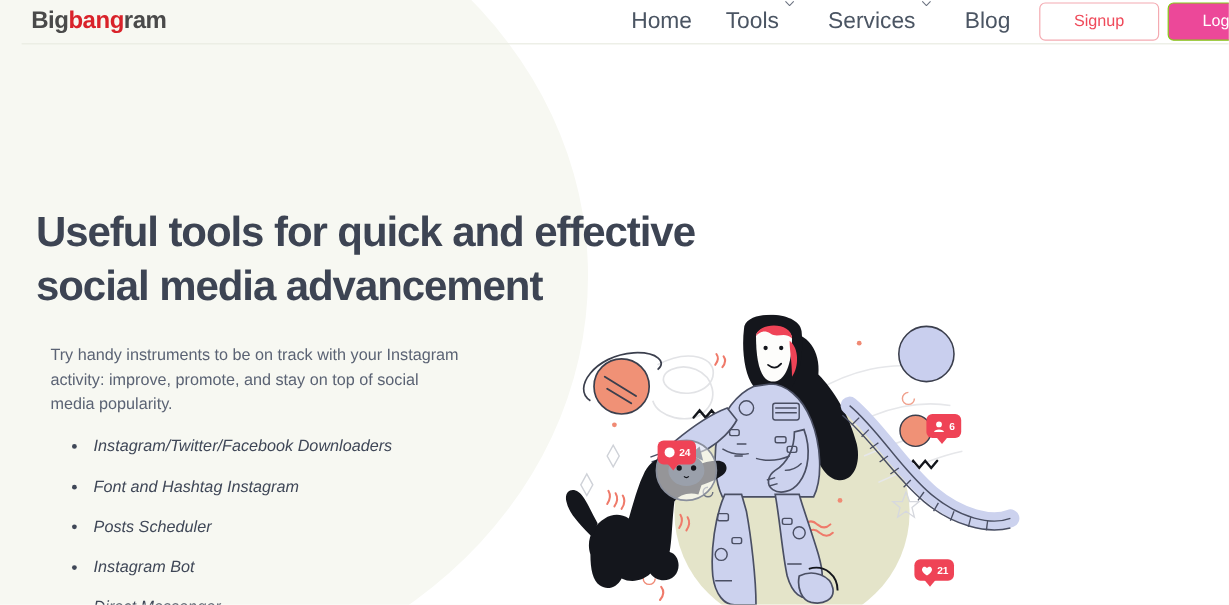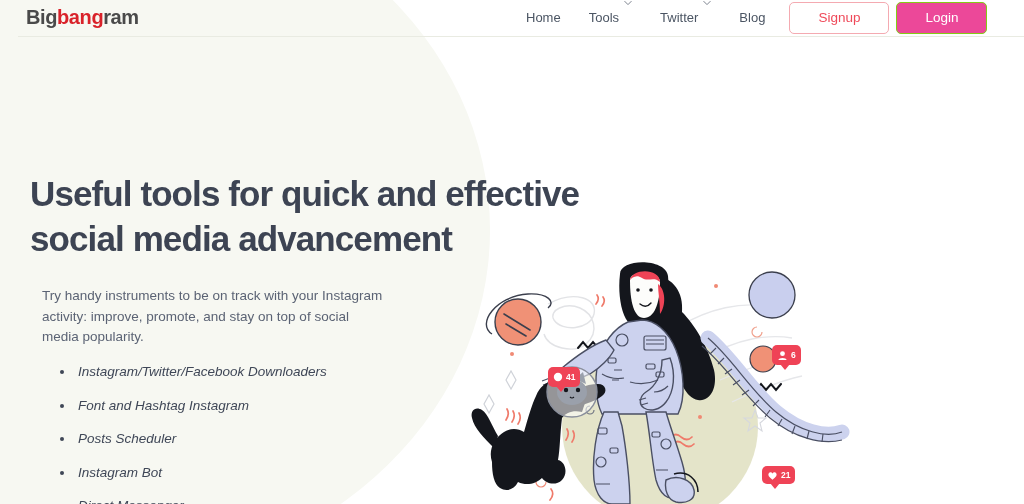--- a/index.html
+++ b/index.html
@@ -65,21 +65,21 @@
   .main-nav {
     position: absolute;
     left: 512px;
     top: 0;
     height: 36px;
     display: flex;
     align-items: center;
     gap: 0px;
   }
   .nav-link {
-    font-size: 13px;
+    font-size: 19px;
     color: #4b5563;
     padding: 0 14px;
     line-height: 36px;
     white-space: nowrap;
     text-decoration: none;
     display: inline-flex;
     align-items: flex-start;
     gap: 5px;
     cursor: pointer;
   }
@@ -244,21 +244,21 @@
     </a>
     <a class="nav-link" href="#">
       <span>Tools</span>
       <span class="chev">
         <svg width="8" height="8" viewBox="0 0 10 10">
             <path d="M1 3 L5 7 L9 3" fill="none" stroke="#6b7280" stroke-width="1.1" stroke-linecap="round" stroke-linejoin="round"></path>
           </svg>
       </span>
     </a>
     <a class="nav-link" href="#">
-      <span>Twitter</span>
+      <span>Services</span>
       <span class="chev">
         <svg width="8" height="8" viewBox="0 0 10 10">
             <path d="M1 3 L5 7 L9 3" fill="none" stroke="#6b7280" stroke-width="1.1" stroke-linecap="round" stroke-linejoin="round"></path>
           </svg>
       </span>
     </a>
     <a class="nav-link" href="#">
       <span>Blog</span>
     </a>
     <button class="btn btn-signup">Signup</button>
@@ -433,21 +433,21 @@
         <path d="M100 135 q2 2 4 0" fill="none" stroke="#14161c" stroke-width="1.1"></path>
       </g>
     </svg>
   </div>
 
   <div class="badge-layer">
     <div class="badge badge-comment">
       <svg class="badge-ico" width="10" height="10" viewBox="0 0 12 12">
         <circle cx="6" cy="6" r="5" fill="#ffffff"></circle>
       </svg>
-      <span class="badge-num">41</span>
+      <span class="badge-num">24</span>
     </div>
 
     <div class="badge badge-follow">
       <svg class="badge-ico" width="11" height="11" viewBox="0 0 12 12">
         <circle cx="6" cy="4" r="2.6" fill="#ffffff"></circle>
         <path d="M1.5 11 C1.5 7.8 10.5 7.8 10.5 11 Z" fill="#ffffff"></path>
       </svg>
       <span class="badge-num">6</span>
     </div>
 

